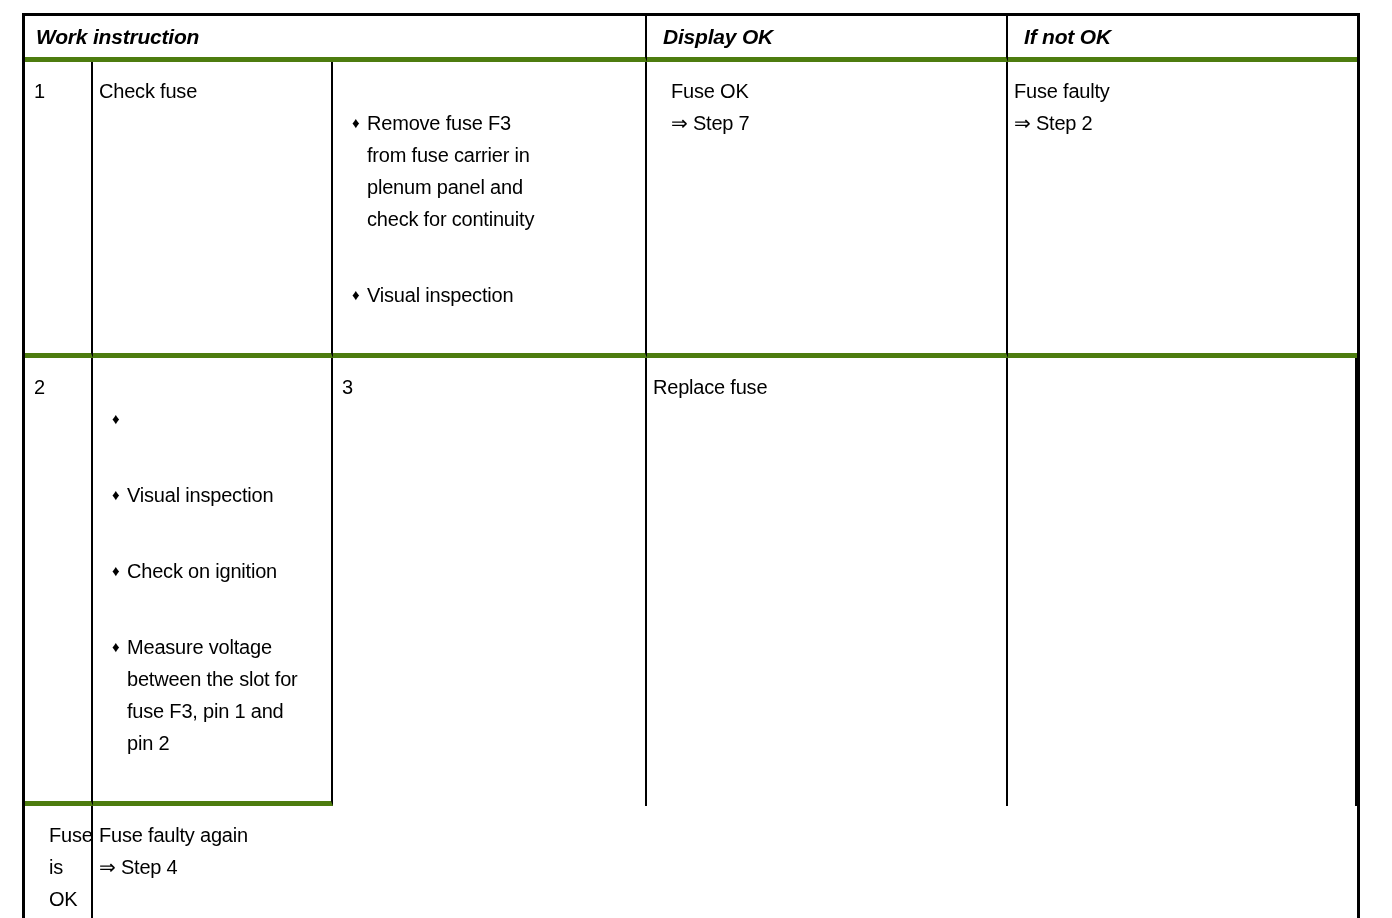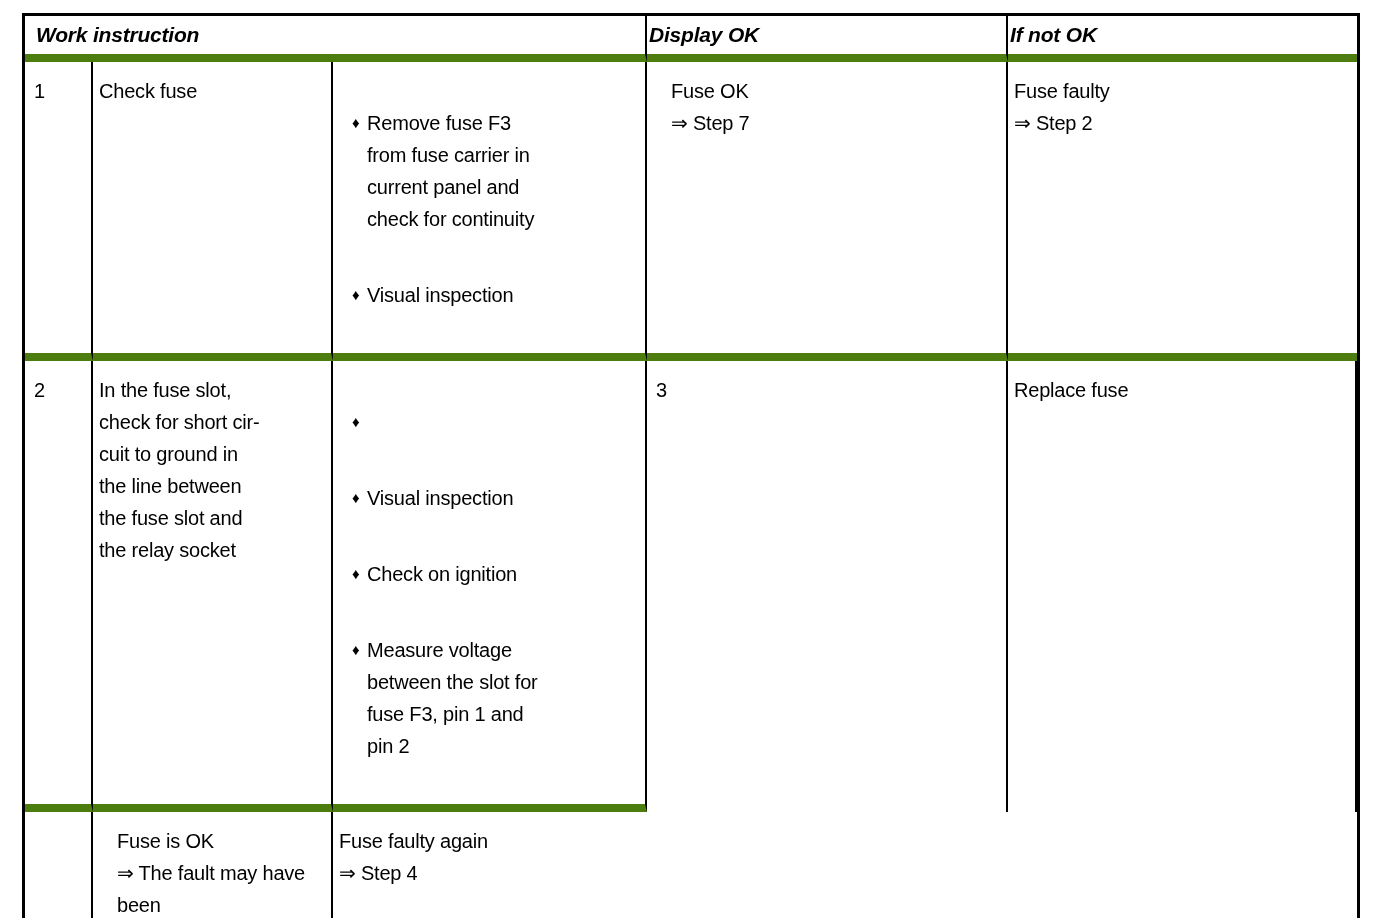--- a/index.html
+++ b/index.html
@@ -29,33 +29,33 @@
     background: #ffffff;
   }
   .cell {
     box-sizing: border-box;
     font-size: 20px;
     line-height: 32px;
     letter-spacing: -0.2px;
     white-space: pre-line;
   }
   .br { border-right: 2px solid #000000; }
-  .bb { border-bottom: 8px solid #4d7c0f; }
+  .bb { border-bottom: 5px solid #4d7c0f; }
   .head {
     grid-column: span 1;
     font-size: 21px;
     font-style: italic;
     font-weight: bold;
     min-height: 46px;
     display: flex;
     align-items: center;
     padding: 2px 6px 2px 11px;
   }
   .head.span3 { grid-column: span 3; }
-  .head.c4pad { padding-left: 2px; }
+  .head.c4pad { padding-left: 16px; }
   .c-step   { padding: 13px 4px 10px 9px;  min-height: 0; }
   .c-task   { padding: 13px 24px 10px 6px; }
   .c-act    { padding: 13px 4px 10px 0px; }
   .c-ok     { padding: 13px 6px 10px 24px; }
   .c-not    { padding: 13px 20px 10px 6px; }
   .r1 { min-height: 190px; }
   .r2 { min-height: 378px; }
   .r3 { min-height: 262px; }
   .action {
     display: flex;
@@ -86,40 +86,34 @@
     <div class="cell head c4pad br bb">Display OK</div>
     <div class="cell head c4pad bb">If not OK</div>
 
     <div class="cell c-step r1 br bb">1</div>
     <div class="cell c-task br bb">Check fuse</div>
     <div class="cell c-act br bb">
       <div class="action">
         <span class="bullet">♦</span>
         <span class="atext">Remove fuse F3
 from fuse carrier in
-current panel and
+plenum panel and
 check for continuity</span>
       </div>
       <div class="action">
         <span class="bullet">♦</span>
         <span class="atext">Visual inspection</span>
       </div>
     </div>
     <div class="cell c-ok br bb">Fuse OK
 ⇒ Step 7</div>
     <div class="cell c-not bb">Fuse faulty
 ⇒ Step 2</div>
 
     <div class="cell c-step r2 br bb">2</div>
-    <div class="cell c-task br bb">In the fuse slot,
-check for short cir-
-cuit to ground in
-the line between
-the fuse slot and
-the relay socket</div>
     <div class="cell c-act br bb">
       <div class="action">
         <span class="bullet">♦</span>
       </div>
       <div class="action">
         <span class="bullet">♦</span>
         <span class="atext">Visual inspection</span>
       </div>
       <div class="action">
         <span class="bullet">♦</span>

